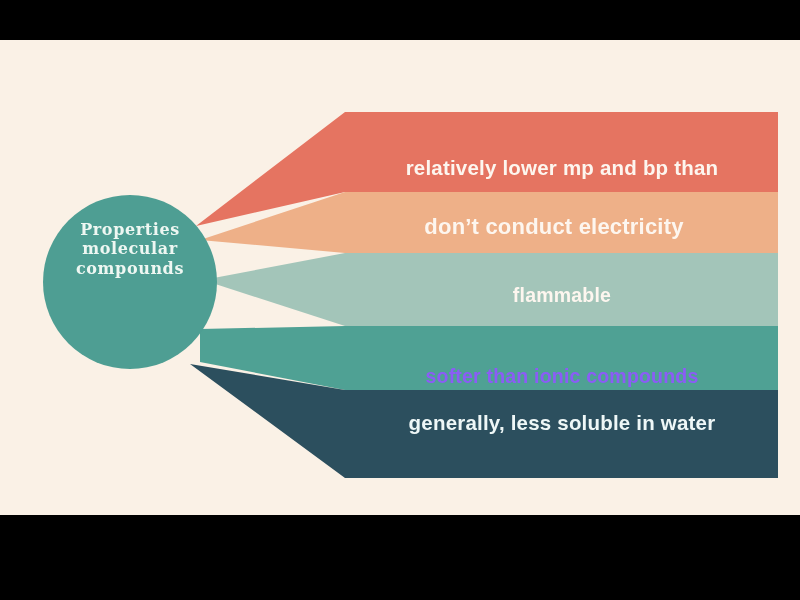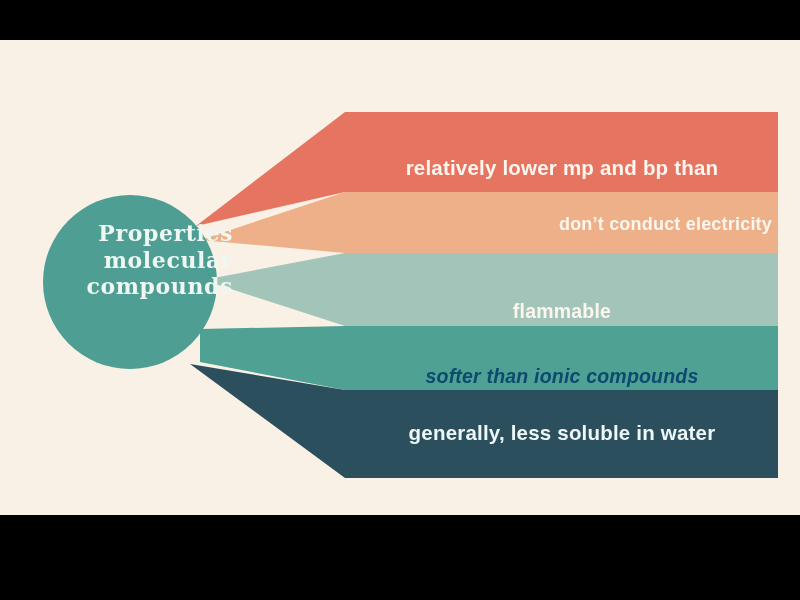--- a/index.html
+++ b/index.html
@@ -66,53 +66,51 @@
     letter-spacing: 0.2px;
     pointer-events: none;
   }
 
   #label-0 {
     left: 352px; top: 80px;
     width: 420px;
     font-size: 20.5px;
   }
   #label-1 {
-    left: 352px; top: 174px;
+    left: 344px; top: 174px;
     width: 420px;
-    font-size: 18px;
-    text-align: right;
+    font-size: 22px;
   }
   #label-2 {
     left: 352px; top: 244px;
     width: 420px;
     font-size: 19.5px;
   }
   #label-3 {
     left: 352px; top: 325px;
     width: 420px;
     font-size: 19.5px;
   }
   #label-4 {
     left: 352px; top: 371px;
     width: 420px;
     font-size: 20.5px;
-    margin-top: 10px;
   }
 
   
   #hub-text {
     position: absolute;
-    left: 45px;
+    left: 36px;
     top: 180px;
     width: 188px;
-    text-align: right;
+    text-align: center;
     color: #eef7f2;
     font-family: "DejaVu Serif", serif;
     font-weight: bold;
-    font-size: 22px;
+    font-size: 16px;
     line-height: 1.21;
     letter-spacing: 0.6px;
     pointer-events: none;
   }
   #hub-text .hub-line { display: block; white-space: nowrap; }
 </style>
 </head>
 <body>
 
 <div id="frame">
@@ -143,25 +141,25 @@
     </div>
 
     <div class="band-label" id="label-0" style="color: rgb(253, 246, 239); margin-top: 36px;">
       <span>relatively lower mp and bp than</span><br>
     </div>
 
     <div class="band-label" id="label-1" style="color: rgb(253, 246, 239);">
       <span>don’t conduct electricity</span>
     </div>
 
-    <div class="band-label" id="label-2" style="color: rgb(253, 246, 239); margin-top: 16px;">
+    <div class="band-label" id="label-2" style="color: rgb(253, 246, 239);">
       <span>flammable</span>
     </div>
 
-    <div class="band-label" id="label-3" style="color: #0c4a6e; font-style: italic;">
+    <div class="band-label" id="label-3" style="color: #8b5cf6;">
       <span>softer than ionic compounds</span>
     </div>
 
     <div class="band-label" id="label-4" style="color: rgb(238, 247, 247);">
       <span>generally, less soluble in water</span><br>
     </div>
 
   </div>
 
   <div id="letterbox-bottom" style="background: rgb(0, 0, 0);"></div>

